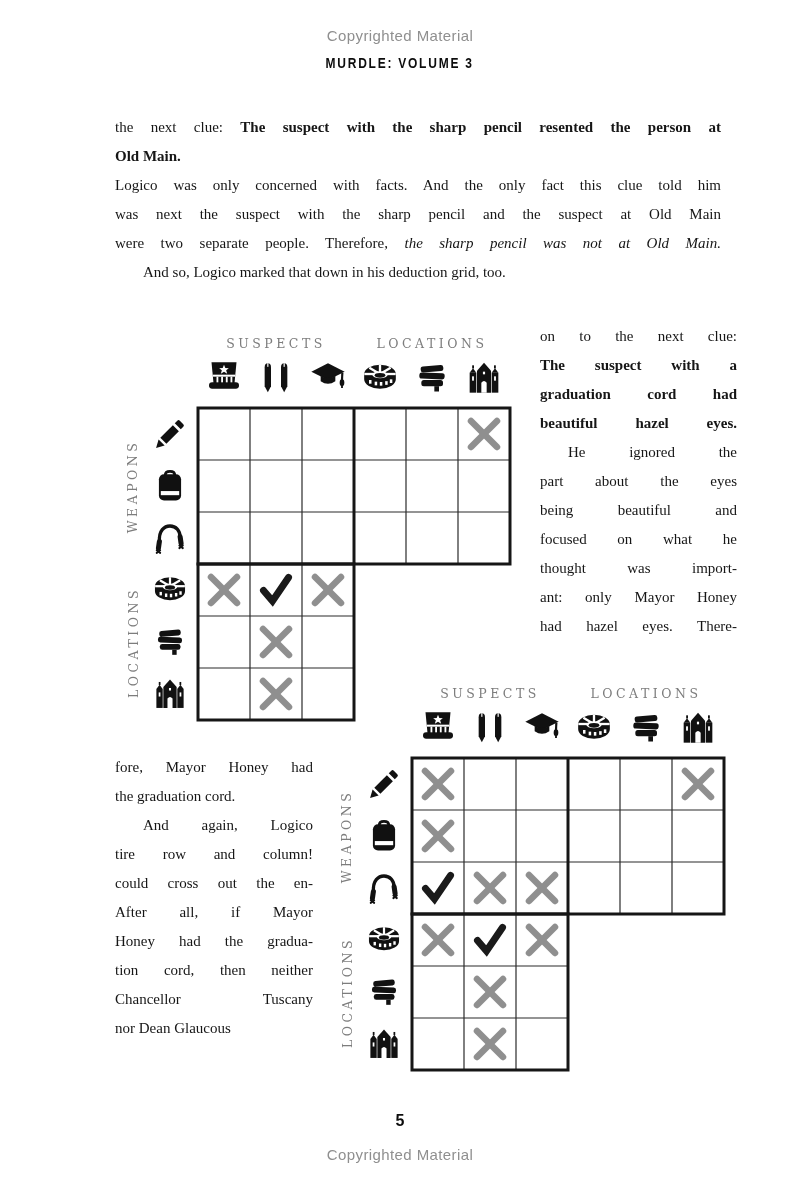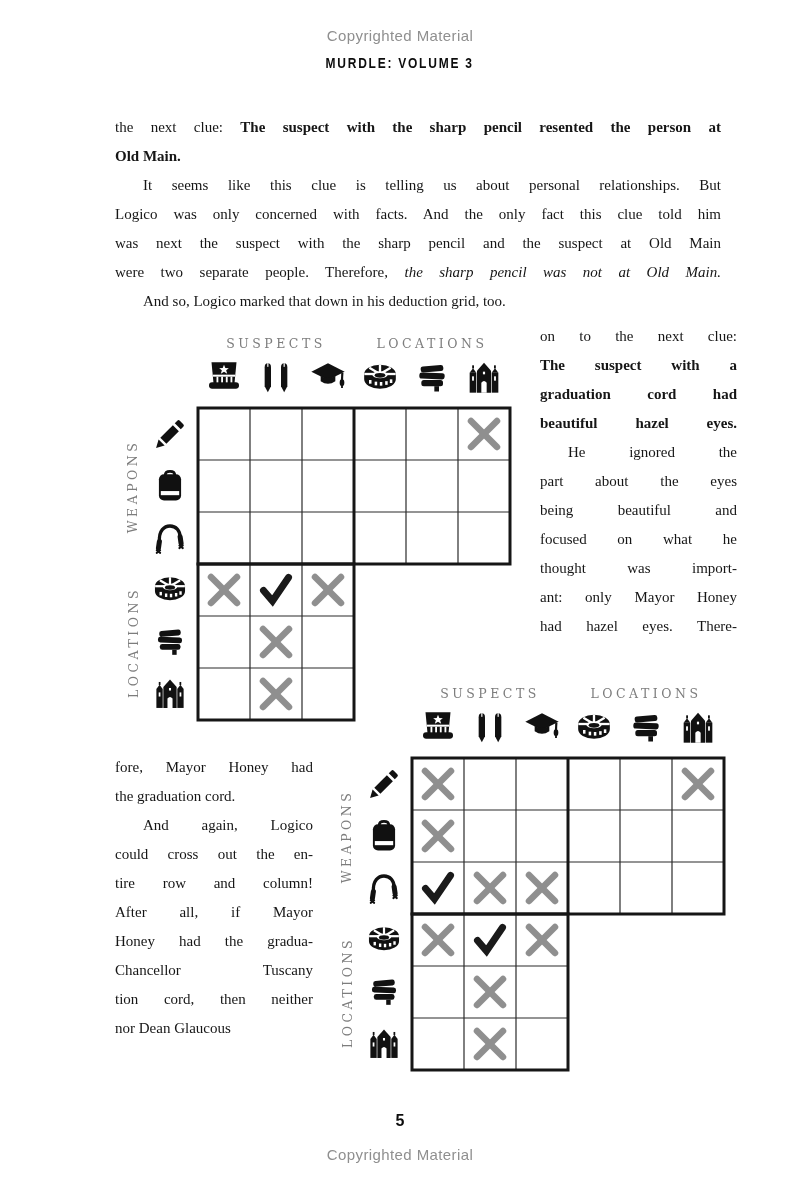--- a/index.html
+++ b/index.html
@@ -133,21 +133,20 @@
 </defs>
   </svg>
 
 <div id="page">
   <div class="watermark" style="top:27px">Copyrighted Material</div>
   <div id="title"><span>MURDLE: VOLUME 3</span></div>
 
   <div id="toptext" class="textblock">
       <div class="line j"><span class="">the next clue: </span><span class="b">The suspect with the sharp pencil resented the person at</span></div>
       <div class="line"><span class="b">Old Main.</span></div>
-      <div class="line ind j"><span class="">It seems like this clue is telling us about personal relationships. But</span></div>
       <div class="line j"><span class="">Logico was only concerned with facts. And the only fact this clue told him</span></div>
       <div class="line j"><span class="">was next the suspect with the sharp pencil and the suspect at Old Main</span></div>
       <div class="line j"><span class="">were two separate people. Therefore, </span><span class=" i">the sharp pencil was not at Old Main.</span></div>
       <div class="line ind"><span class="">And so, Logico marked that down in his deduction grid, too.</span></div>
     </div>
   <div id="rightcol" class="textblock">
       <div class="line j"><span class="">on to the next clue:</span></div>
       <div class="line j"><span class="b">The suspect with a</span></div>
       <div class="line j"><span class="b">graduation cord had</span></div>
       <div class="line j"><span class="b">beautiful hazel eyes.</span></div>
@@ -156,26 +155,26 @@
       <div class="line j"><span class="">being beautiful and</span></div>
       <div class="line j"><span class="">focused on what he</span></div>
       <div class="line j"><span class="">thought was import-</span></div>
       <div class="line j"><span class="">ant: only Mayor Honey</span></div>
       <div class="line j"><span class="">had hazel eyes. There-</span></div>
     </div>
   <div id="leftcol" class="textblock">
       <div class="line j"><span class="">fore, Mayor Honey had</span></div>
       <div class="line"><span class="">the graduation cord.</span></div>
       <div class="line ind j"><span class="">And again, Logico</span></div>
+      <div class="line j"><span class="">tire row and column!</span></div>
       <div class="line j"><span class="">could cross out the en-</span></div>
-      <div class="line j"><span class="">tire row and column!</span></div>
       <div class="line j"><span class="">After all, if Mayor</span></div>
       <div class="line j"><span class="">Honey had the gradua-</span></div>
+      <div class="line j"><span class="">tion cord, then neither</span></div>
       <div class="line j"><span class="">Chancellor Tuscany</span></div>
-      <div class="line j"><span class="">tion cord, then neither</span></div>
       <div class="line"><span class="">nor Dean Glaucous</span></div>
     </div>
 
   <div class="watermark" style="top:1146px">Copyrighted Material</div>
   <div id="pagenum">5</div>
 <div class="gridwrap" style="left: 124px; top: 336px;">
       <div class="gridlbl" style="left: 74px; width: 156px;">SUSPECTS</div>
       <div class="gridlbl" style="left: 230px; width: 156px;">LOCATIONS</div>
       <div class="sidelbl" style="top: 72px;">
         <span>WEAPONS</span>

